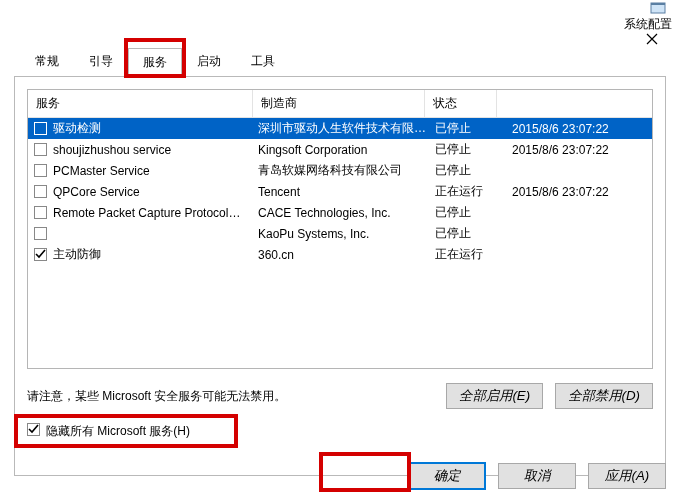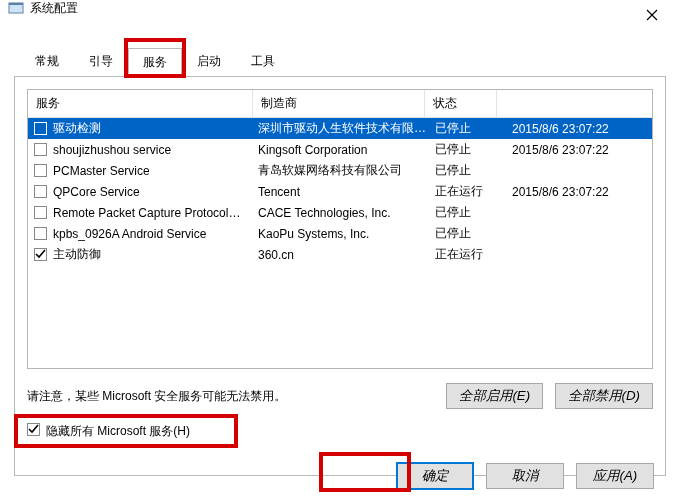--- a/index.html
+++ b/index.html
@@ -2,21 +2,21 @@
 <html><head>
 <meta charset="utf-8">
 <style>
   * { box-sizing: border-box; font-family: "Microsoft YaHei", "Segoe UI", Tahoma, sans-serif; }
   html, body { margin: 0; padding: 0; }
   body { background: #fff; width: 680px; height: 502px; overflow: hidden; font-size: 12px; color: #000; }
 
   .window { width: 680px; height: 502px; background: #fff; position: relative; }
 
   
-  .titlebar { height: 34px; display: flex; align-items: flex-start; padding: 0 8px; }
+  .titlebar { height: 34px; display: flex; align-items: flex-end; padding: 0 8px; flex-direction: column; }
   .titlebar .app-icon { width: 16px; height: 16px; margin-right: 6px; display:inline-block; }
   .titlebar .app-icon svg { display:block; }
   .titlebar .title { font-size: 12px; }
   .titlebar .spacer { flex: 1; }
   .titlebar .close { width: 40px; height: 30px; display:flex; align-items:center; justify-content:center; color:#333; }
 
   
   .tabs-wrap { position: relative; margin: 14px 14px 0 14px; }
   .tabs { display:flex; align-items:flex-end; height:28px; padding-left:6px; position:relative; z-index:2; }
   .tab { padding: 5px 14px 6px 14px; border:1px solid transparent; border-bottom:none; color:#000; cursor:default; position:relative; }
@@ -42,21 +42,21 @@
   .lv-row.selected .chk { border-color:#fff; background:transparent; }
   .chk svg { width:11px; height:11px; display:none; }
   .chk.checked svg { display:block; }
 
   .note-row { display:flex; align-items:center; gap:12px; margin-top:14px; }
   .note-row .note { flex:1; color:#000; }
   .btn { min-width:86px; height:24px; border:1px solid #a8a8a8; background:#e1e1e1; padding:12px 12px; cursor:default; display:inline-flex; align-items:center; justify-content:center;font-style:italic; }
 
   .hide-ms-row { margin-top:14px; display:flex; align-items:flex-start; gap:6px; }
 
-  .footer { position:absolute; right:26px; bottom:12px; display:flex; gap:12px; align-items:center; }
+  .footer { position:absolute; right:14px; bottom:12px; display:flex; gap:12px; align-items:center; }
   .footer .btn { min-width:78px; height:26px; }
   .btn.default { border:2px solid #0078d7; }
 
   .red-box { position:absolute; border:4px solid #d40000; pointer-events:none; }
   .red-hidems { left:14px; top:414px; width:224px; height:34px; }
   .red-ok { left:319px; top:452px; width:92px; height:40px; }
 </style>
 </head>
 <body>
 
@@ -139,21 +139,20 @@
               <span class="chk"></span>
               <span>Remote Packet Capture Protocol…</span>
             </div>
             <div class="col c-mf">CACE Technologies, Inc.</div>
             <div class="col c-st">已停止</div>
             <div class="col c-dt"></div>
           </div>
           <div class="lv-row">
             <div class="col c-sv">
               <span class="chk"></span>
-              <span>kpbs_0926A Android Service</span>
             </div>
             <div class="col c-mf">KaoPu Systems, Inc.</div>
             <div class="col c-st">已停止</div>
             <div class="col c-dt"></div>
           </div>
           <div class="lv-row">
             <div class="col c-sv">
               <span class="chk checked">
                 <svg viewBox="0 0 11 11">
                   <path d="M1 5 L4 8 L10 1" stroke="#000" stroke-width="1.6" fill="none"></path>

